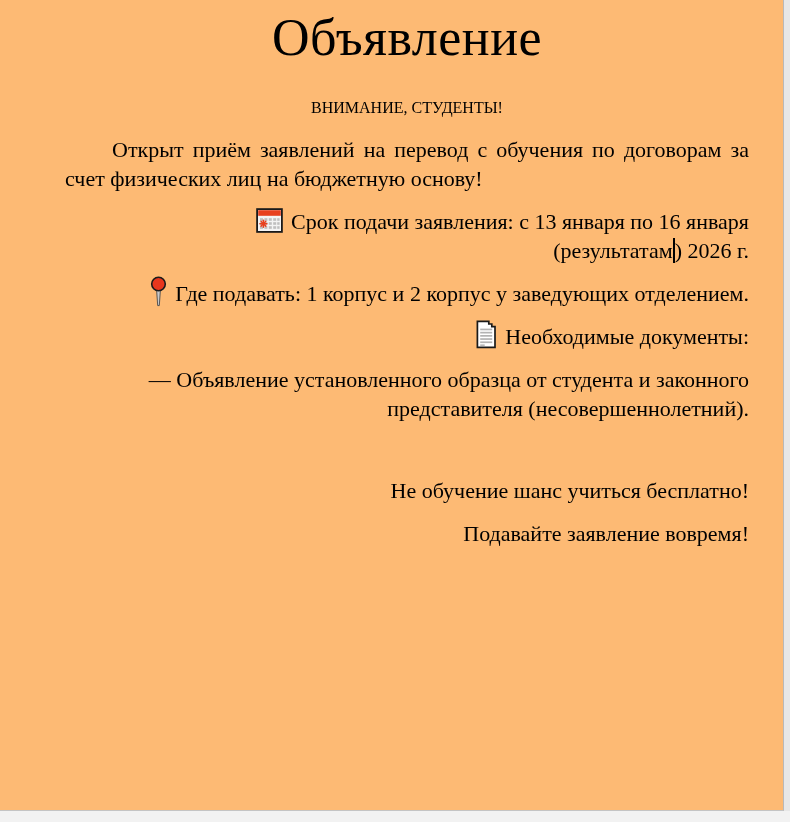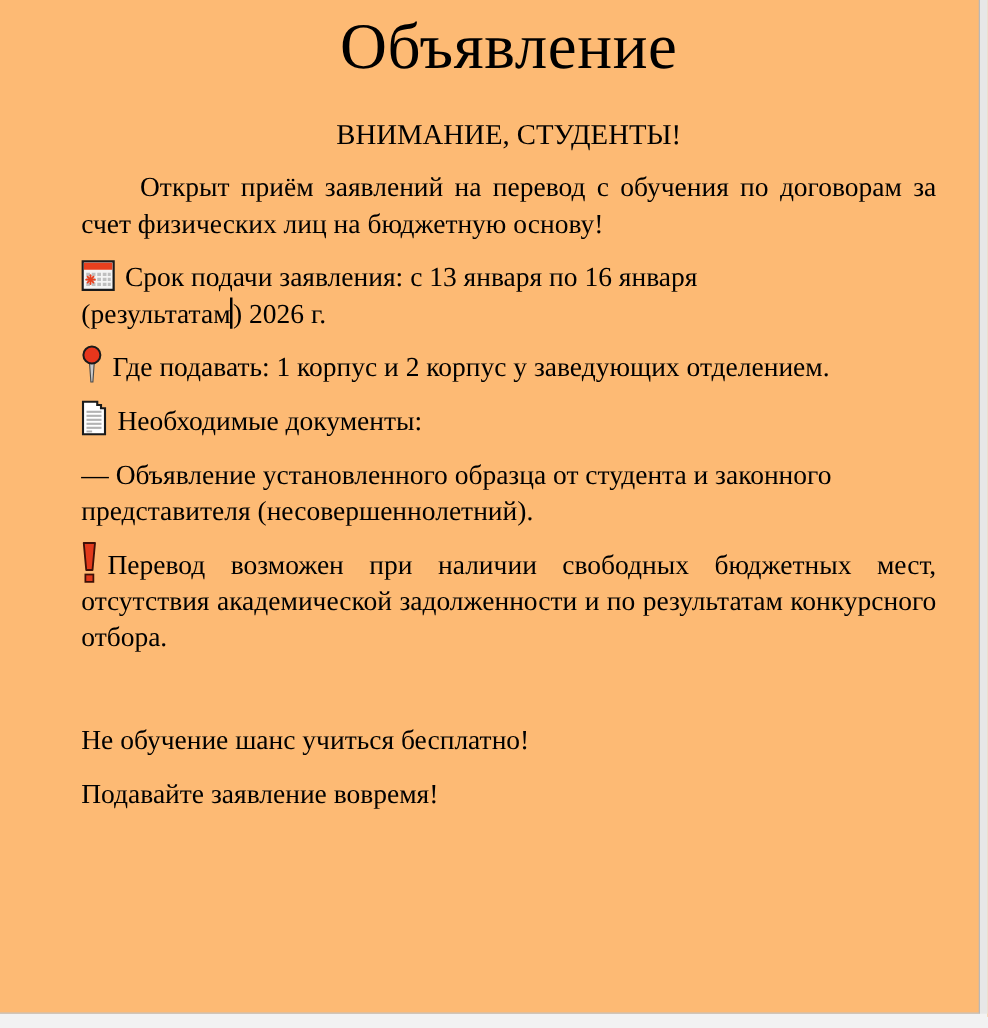--- a/index.html
+++ b/index.html
@@ -31,28 +31,28 @@
     margin:4px 0 0 0;
     text-align:center;
     font-size:52px;
     line-height:60px;
     font-weight:400;
     letter-spacing:0.5px;
   }
   .subtitle{
     margin:26px 0 0 0;
     text-align:center;
-    font-size:23px;
+    font-size:16px;
     line-height:27px;
   }
   p.body{
     font-size:22px;
     line-height:29px;
     margin:14px 0 0 0;
-    text-align:left;
+    text-align:right;
   }
   p.justify{text-align:justify;}
   p.indent{text-indent:47px;}
   p.cta-first{margin-top:53px;}
   .ico{
     display:inline-block;
     position:relative;
     height:18px;
     vertical-align:baseline;
     margin-right:8px;
@@ -139,28 +139,20 @@
             <rect x="4.2" y="18.2" width="12" height="1.7"></rect>
             <rect x="4.2" y="21.4" width="12" height="1.7"></rect>
             <rect x="4.2" y="24.4" width="4.5" height="1.5"></rect>
           </g>
         </svg>
       </span><span>Необходимые документы:</span>
     </p>
 
     <p class="body">— Объявление установленного образца от студента и законного представителя (несовершеннолетний).</p>
 
-    <p class="body justify">
-      <span class="ico ico-excl">
-        <svg width="13" height="34" viewBox="0 0 13 34">
-          <polygon points="2,1.4 11,1.4 9,23 4,23" fill="#e23a1b" stroke="#3f1007" stroke-width="1.5" stroke-linejoin="round"></polygon>
-          <rect x="3.3" y="26.6" width="6.4" height="5.9" fill="#e23a1b" stroke="#3f1007" stroke-width="1.4"></rect>
-        </svg>
-      </span><span>Перевод возможен при наличии свободных бюджетных мест, отсутствия академической задолженности и по результатам конкурсного отбора.</span>
-    </p>
 
     <p class="body cta-first">Не обучение шанс учиться бесплатно!</p>
 
     <p class="body">Подавайте заявление вовремя!</p>
 
   </div>
 </div>
 
 <div class="right-gutter"></div>
 

